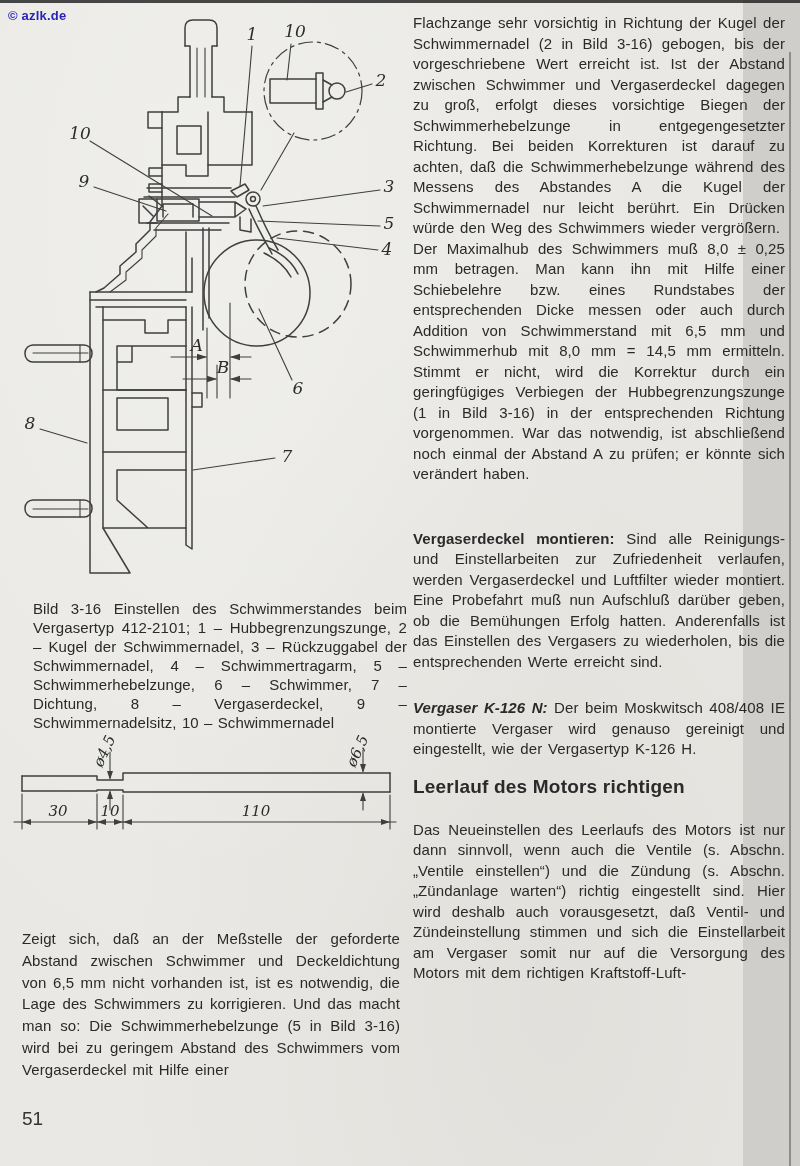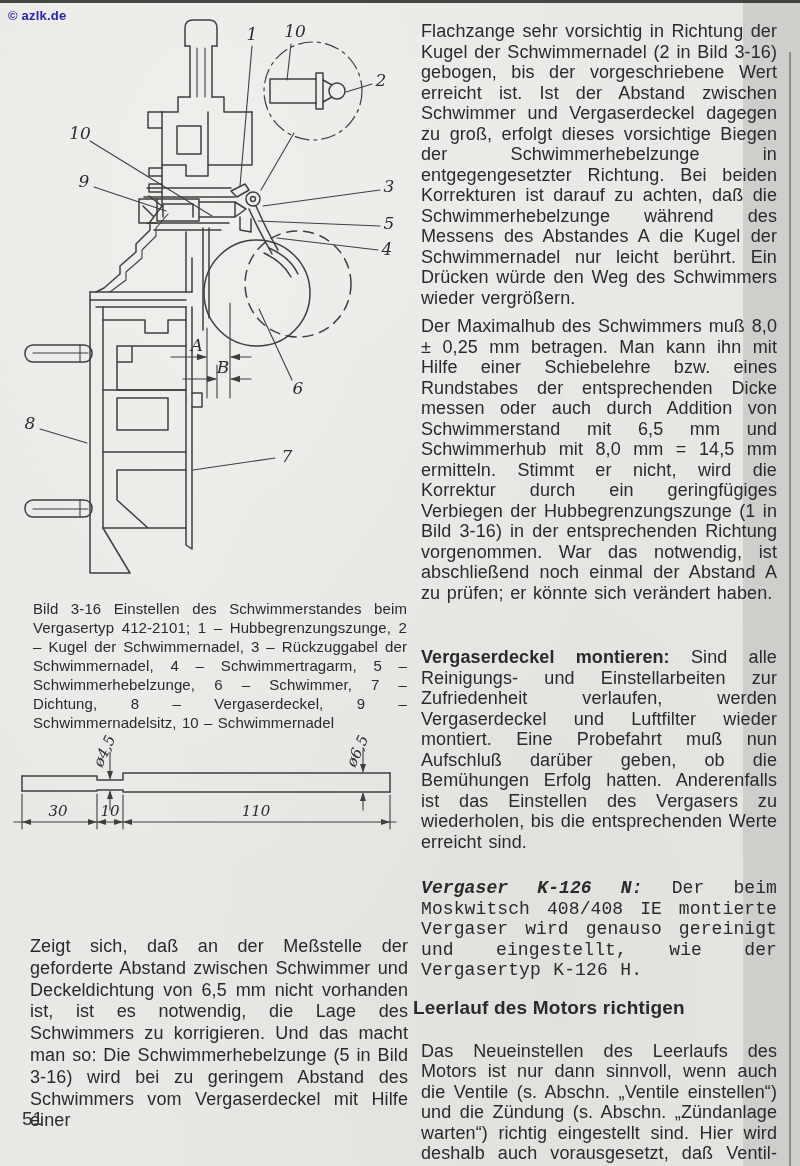--- a/index.html
+++ b/index.html
@@ -10,26 +10,26 @@
         font-family:"Liberation Sans", sans-serif;color:#2a2a2a;}
   .top-edge{position:absolute;left:0;top:0;width:800px;height:3px;background:#1c1c1c;opacity:.8;}
   .right-edge{position:absolute;left:789px;top:52px;width:2px;height:1114px;background:#6a6a66;opacity:.65;}
   .watermark{position:absolute;left:8px;top:8px;font-size:13px;font-weight:600;color:#2824b6;letter-spacing:.2px;}
   .fig316{position:absolute;left:0;top:0;width:400px;height:580px;}
   .fig317{position:absolute;left:0;top:735px;width:400px;height:112px;}
   .caption{position:absolute;left:22px;width:374px;margin:11px;font-size:15px;line-height:19px;
            text-align:justify;letter-spacing:.1px;word-spacing:1px;}
   .c316{top:588px;}
   .c317{top:852px;}
-  .body{margin:8px;font-size:18px;line-height:20.5px;text-align:justify;letter-spacing:.1px;word-spacing:1.5px;}
+  .body{margin:0;font-size:15px;line-height:20.5px;text-align:justify;letter-spacing:.1px;word-spacing:1.5px;}
   .left-para{position:absolute;left:22px;top:928px;width:378px;line-height:21.8px;}
   .pagenum{position:absolute;left:22px;top:1108px;font-size:19px;color:#333;}
   .rightcol{position:absolute;left:413px;top:13px;width:372px;}
   .p3{margin-top:44px;}
-  .p4{margin-top:26px;font-family:Liberation Mono, monospace;}
+  .p4{margin-top:26px;}
   .p5{margin-top:22px;}
   .lead{font-weight:bold;}
   .lead.it{font-style:italic;}
   .heading{margin:16px 0 0 0;font-size:19px;font-weight:bold;letter-spacing:.2px;}
   
   .draw path,.draw circle,.draw rect,.draw line{fill:none;stroke:#3f3f3f;stroke-width:1.5;
         stroke-linecap:round;stroke-linejoin:round;}
   .draw .thin{stroke-width:1.1;}
   .draw .leader{stroke-width:1.1;}
   .draw .dash{stroke-dasharray:10 7;}

